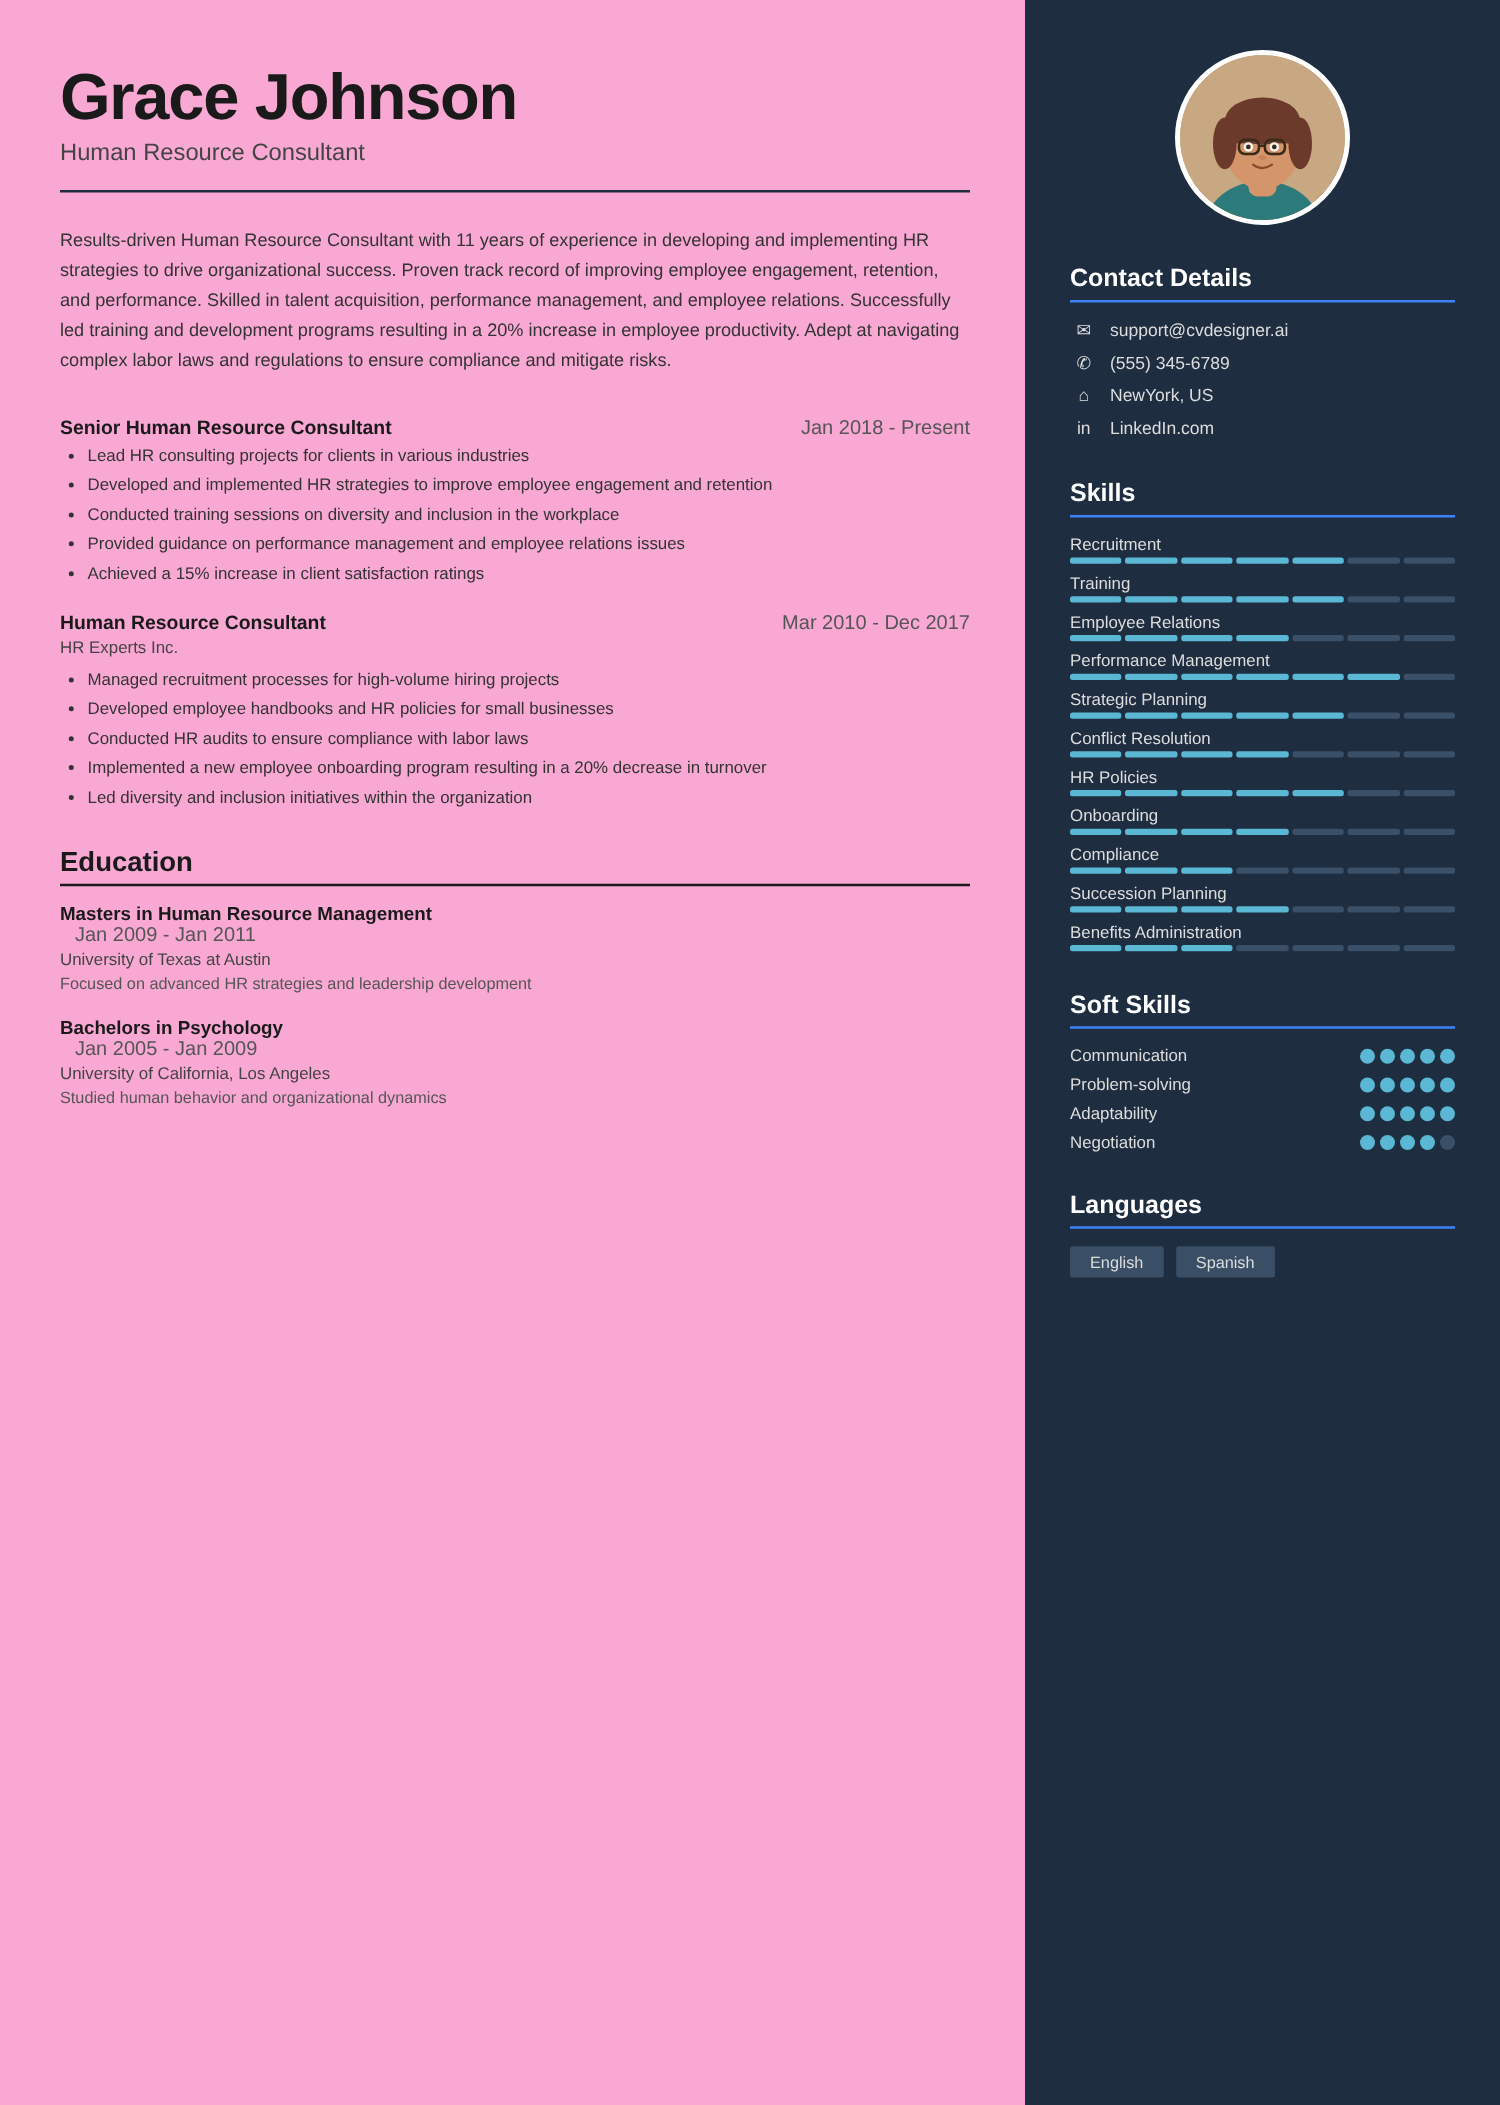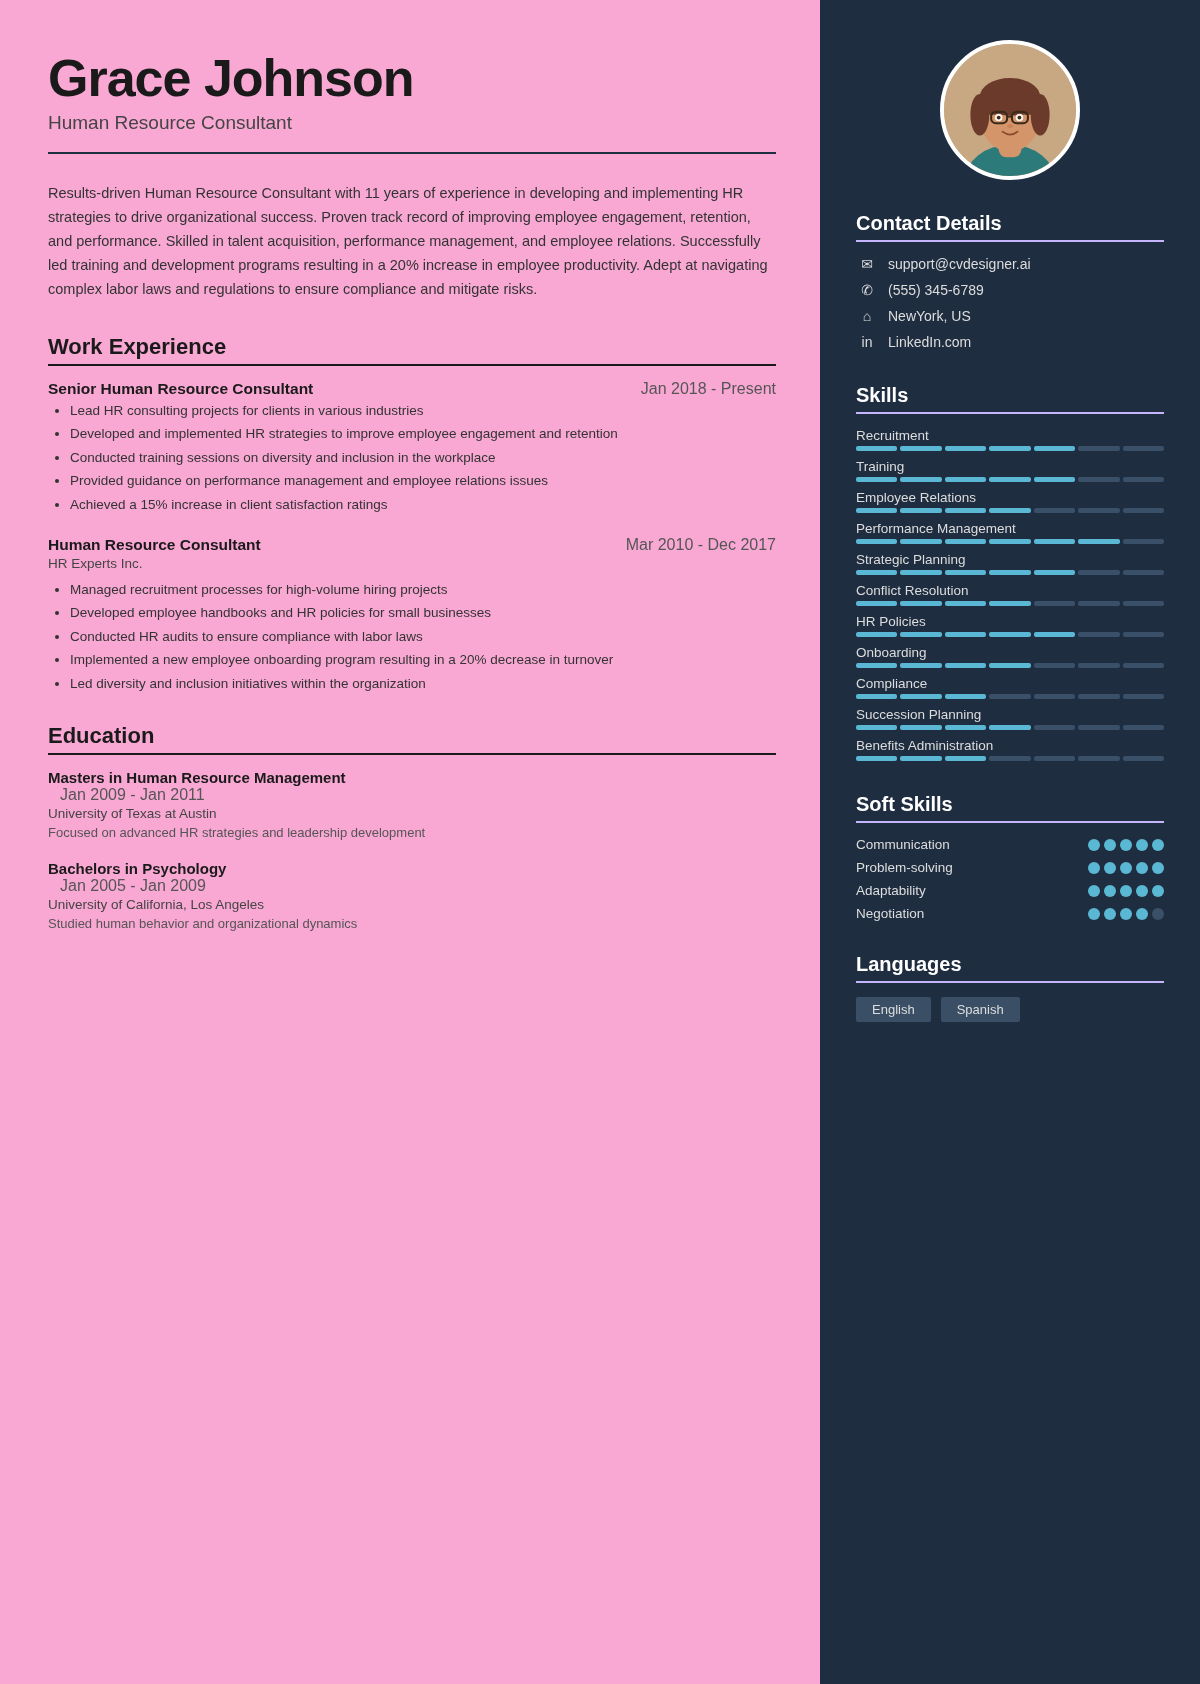--- a/index.html
+++ b/index.html
@@ -135,21 +135,21 @@
     }
     .right-section {
       width: 100%;
       padding: 0 36px;
       margin-bottom: 24px;
     }
     .right-section-title {
       font-size: 20px;
       font-weight: 800;
       color: #fff;
-      border-bottom: 2px solid #c4b5fd;
+      border-bottom: 2px solid #3b82f6;
       padding-bottom: 5px;
       margin-bottom: 14px;
     }
     .contact-item {
       display: flex;
       align-items: center;
       font-size: 14px;
       color: #ddd;
       margin-bottom: 10px;
     }
@@ -225,21 +225,20 @@
     <h1>Grace Johnson</h1>
     <div class="title">Human Resource Consultant</div>
   </div>
   <hr class="divider">
 
   <div class="section">
     <p class="summary-text">Results-driven Human Resource Consultant with 11 years of experience in developing and implementing HR strategies to drive organizational success. Proven track record of improving employee engagement, retention, and performance. Skilled in talent acquisition, performance management, and employee relations. Successfully led training and development programs resulting in a 20% increase in employee productivity. Adept at navigating complex labor laws and regulations to ensure compliance and mitigate risks.</p>
   </div>
 
   <div class="section">
-    <div class="section-title">Work Experience</div>
     <div id="jobs-container">
         <div style="margin-bottom: 20px;">
     <div class="job-header">
       <span class="job-title">Senior Human Resource Consultant</span>
       <span class="job-date">Jan 2018 - Present</span>
     </div>
     <ul class="job-bullets">
       <li>Lead HR consulting projects for clients in various industries</li>
             <li>Developed and implemented HR strategies to improve employee engagement and retention</li>
             <li>Conducted training sessions on diversity and inclusion in the workplace</li>

